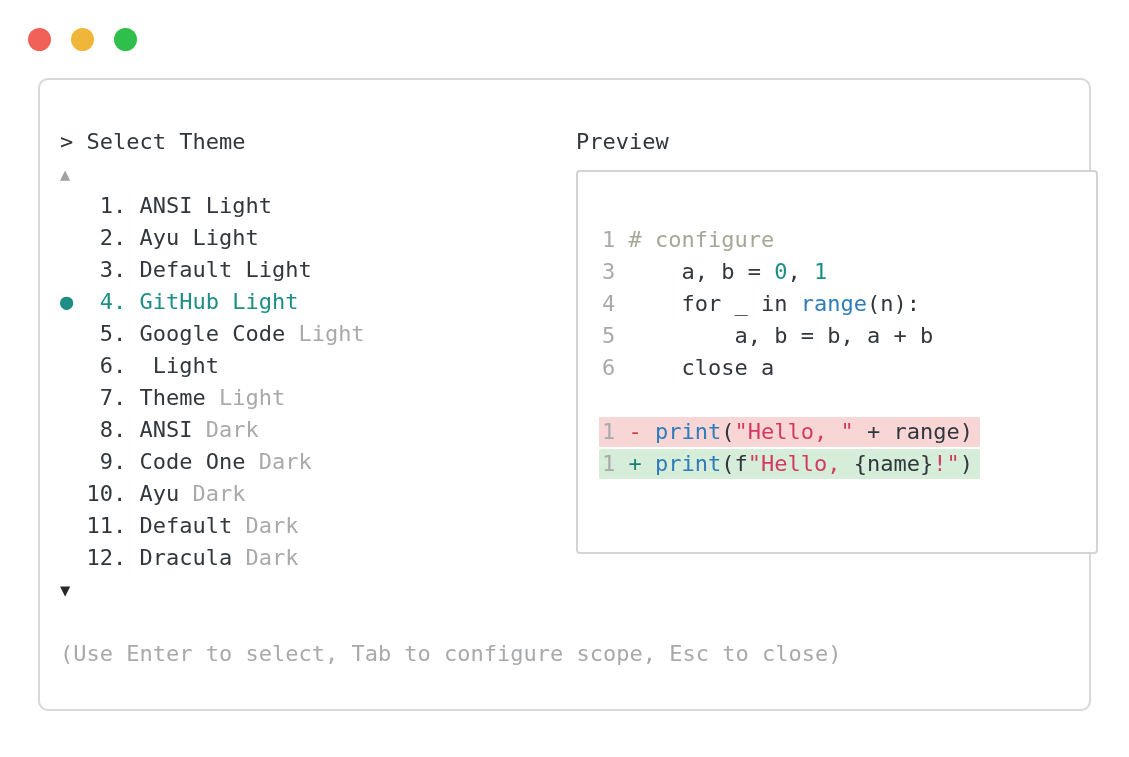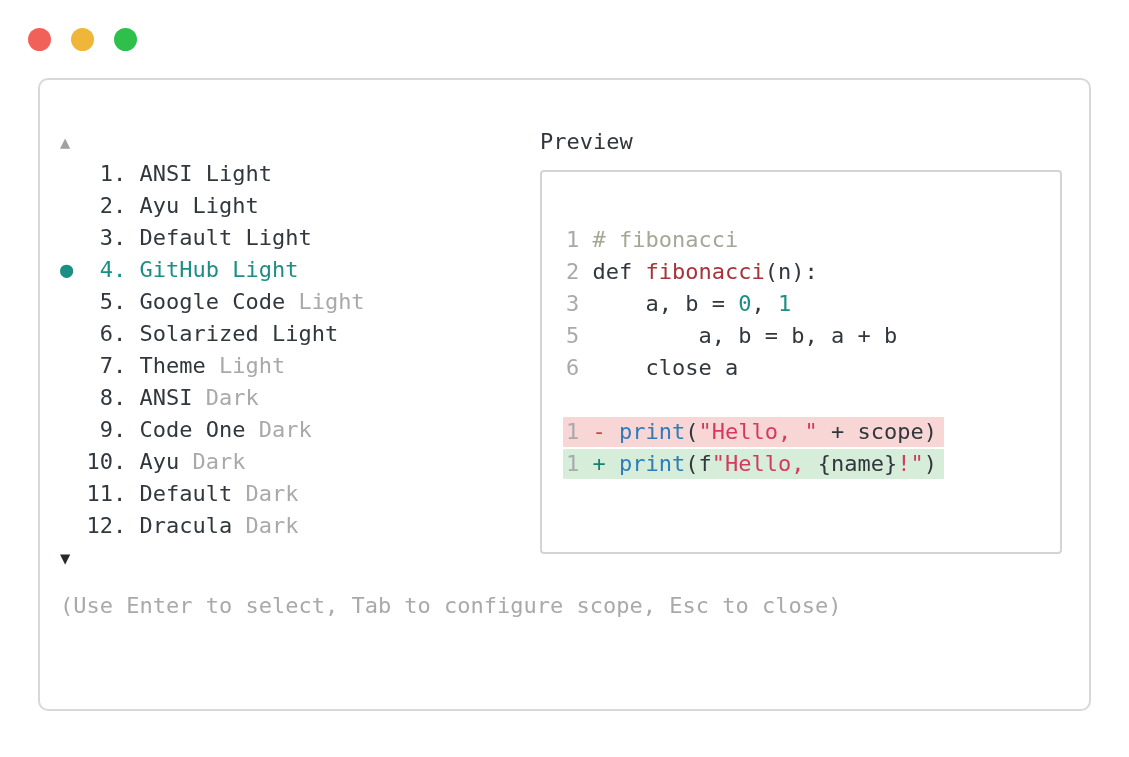--- a/index.html
+++ b/index.html
@@ -26,21 +26,21 @@
   .light.yellow{background:#f0b63a;}
   .light.green{background:#2fc04c;}
 
   .window{
     width:1053px;height:633px;margin-left:38px;margin-top:27px;
     border:2px solid var(--border);border-radius:10px;background:#fff;
     padding:46px 26px 0 20px;
   }
   .columns{display:flex;}
   .left{width:480px;flex:0 0 480px;}
-  .right{flex:1;}
+  .right{flex:1;margin-left:36px;}
 
   .row{height:32px;white-space:pre;}
   .prompt-row .caret{margin-right:1ch;}
   .arrow-row{font-size:17px;}
   .arrow-up{color:#9fa1a3;}
   .arrow-down{color:#26292c;}
 
   .theme-item{display:flex;height:32px;cursor:default;}
   .theme-item span{white-space:pre;}
   .bullet{width:2ch;color:var(--teal);}
@@ -64,34 +64,35 @@
   .tk-nm{color:var(--teal);}
   .tk-cl{color:var(--blue);}
   .tk-st{color:var(--str);}
   .tk-del{color:var(--del);}
   .tk-add{color:var(--add);}
   .tk-pl{color:var(--ink);}
   .diff{display:inline-block;line-height:30px;padding:0 7px 0 3px;margin-left:-3px;border-radius:1px;}
   .diff.del{background:var(--delbg);}
   .diff.add{background:var(--addbg);}
 
-  .hint{margin-top:16px;height:32px;color:var(--muted);white-space:pre;}
+  .hint{margin-top:32px;height:32px;color:var(--muted);white-space:pre;}
 </style>
 </head>
 <body>
 
 <div class="lights">
   <span class="light red"></span>
   <span class="light yellow"></span>
   <span class="light green"></span>
 </div>
 
 <div class="window">
   <div class="columns">
     <div class="left">
+      <div class="row prompt-row"><span class="caret">&gt;</span><span>Select Theme</span></div>
       <div class="row arrow-row"><span class="arrow-up">▲</span></div>
 
       <div class="theme-item" data-selected="false">
           <span class="bullet"></span>
           <span class="num">1.</span>
           <span class="name">ANSI</span>
           <span class="variant" data-muted="false">Light</span>
         </div>
       <div class="theme-item" data-selected="false">
           <span class="bullet"></span>
@@ -113,21 +114,20 @@
         </div>
       <div class="theme-item" data-selected="false">
           <span class="bullet"></span>
           <span class="num">5.</span>
           <span class="name">Google Code</span>
           <span class="variant" data-muted="true">Light</span>
         </div>
       <div class="theme-item" data-selected="false">
           <span class="bullet"></span>
           <span class="num">6.</span>
-          <span class="name">Solarized</span>
           <span class="variant" data-muted="false">Light</span>
         </div>
       <div class="theme-item" data-selected="false">
           <span class="bullet"></span>
           <span class="num">7.</span>
           <span class="name">Theme</span>
           <span class="variant" data-muted="true">Light</span>
         </div>
       <div class="theme-item" data-selected="false">
           <span class="bullet"></span>
@@ -160,27 +160,27 @@
           <span class="variant" data-muted="true">Dark</span>
         </div>
 
       <div class="row arrow-row"><span class="arrow-down">▼</span></div>
     </div>
 
     <div class="right">
       <div class="preview-label">Preview</div>
       <div class="preview-box">
         <div id="code">
-            <div class="code-line"><span class="tk-ln">1 </span><span class="tk-cm"># fibonacci</span></div>
-            <div class="code-line"><span class="tk-ln">2 </span><span class="tk-pl">def </span><span class="tk-fn">fibonacci</span><span class="tk-pl">(n):</span></div>
+            <div class="code-line"><span class="tk-ln">1 </span><span class="tk-cm"># configure</span></div>
             <div class="code-line"><span class="tk-ln">3 </span><span class="tk-pl">    a, b = </span><span class="tk-nm">0</span><span class="tk-pl">, </span><span class="tk-nm">1</span></div>
+            <div class="code-line"><span class="tk-ln">4 </span><span class="tk-pl">    for _ in </span><span class="tk-cl">range</span><span class="tk-pl">(n):</span></div>
             <div class="code-line"><span class="tk-ln">5 </span><span class="tk-pl">        a, b = b, a + b</span></div>
             <div class="code-line"><span class="tk-ln">6 </span><span class="tk-pl">    close a</span></div>
             <div class="code-line"></div>
-            <div class="code-line"><span class="diff del"><span class="tk-ln">1 </span><span class="tk-del">- </span><span class="tk-cl">print</span><span class="tk-pl">(</span><span class="tk-st">"Hello, "</span><span class="tk-pl"> + scope)</span></span></div>
+            <div class="code-line"><span class="diff del"><span class="tk-ln">1 </span><span class="tk-del">- </span><span class="tk-cl">print</span><span class="tk-pl">(</span><span class="tk-st">"Hello, "</span><span class="tk-pl"> + range)</span></span></div>
             <div class="code-line"><span class="diff add"><span class="tk-ln">1 </span><span class="tk-add">+ </span><span class="tk-cl">print</span><span class="tk-pl">(f</span><span class="tk-st">"Hello, </span><span class="tk-pl">{name}</span><span class="tk-st">!"</span><span class="tk-pl">)</span></span></div>
           </div>
       </div>
     </div>
   </div>
 
   <div class="hint">(Use Enter to select, Tab to configure scope, Esc to close)</div>
 </div>
 
 </body></html>

